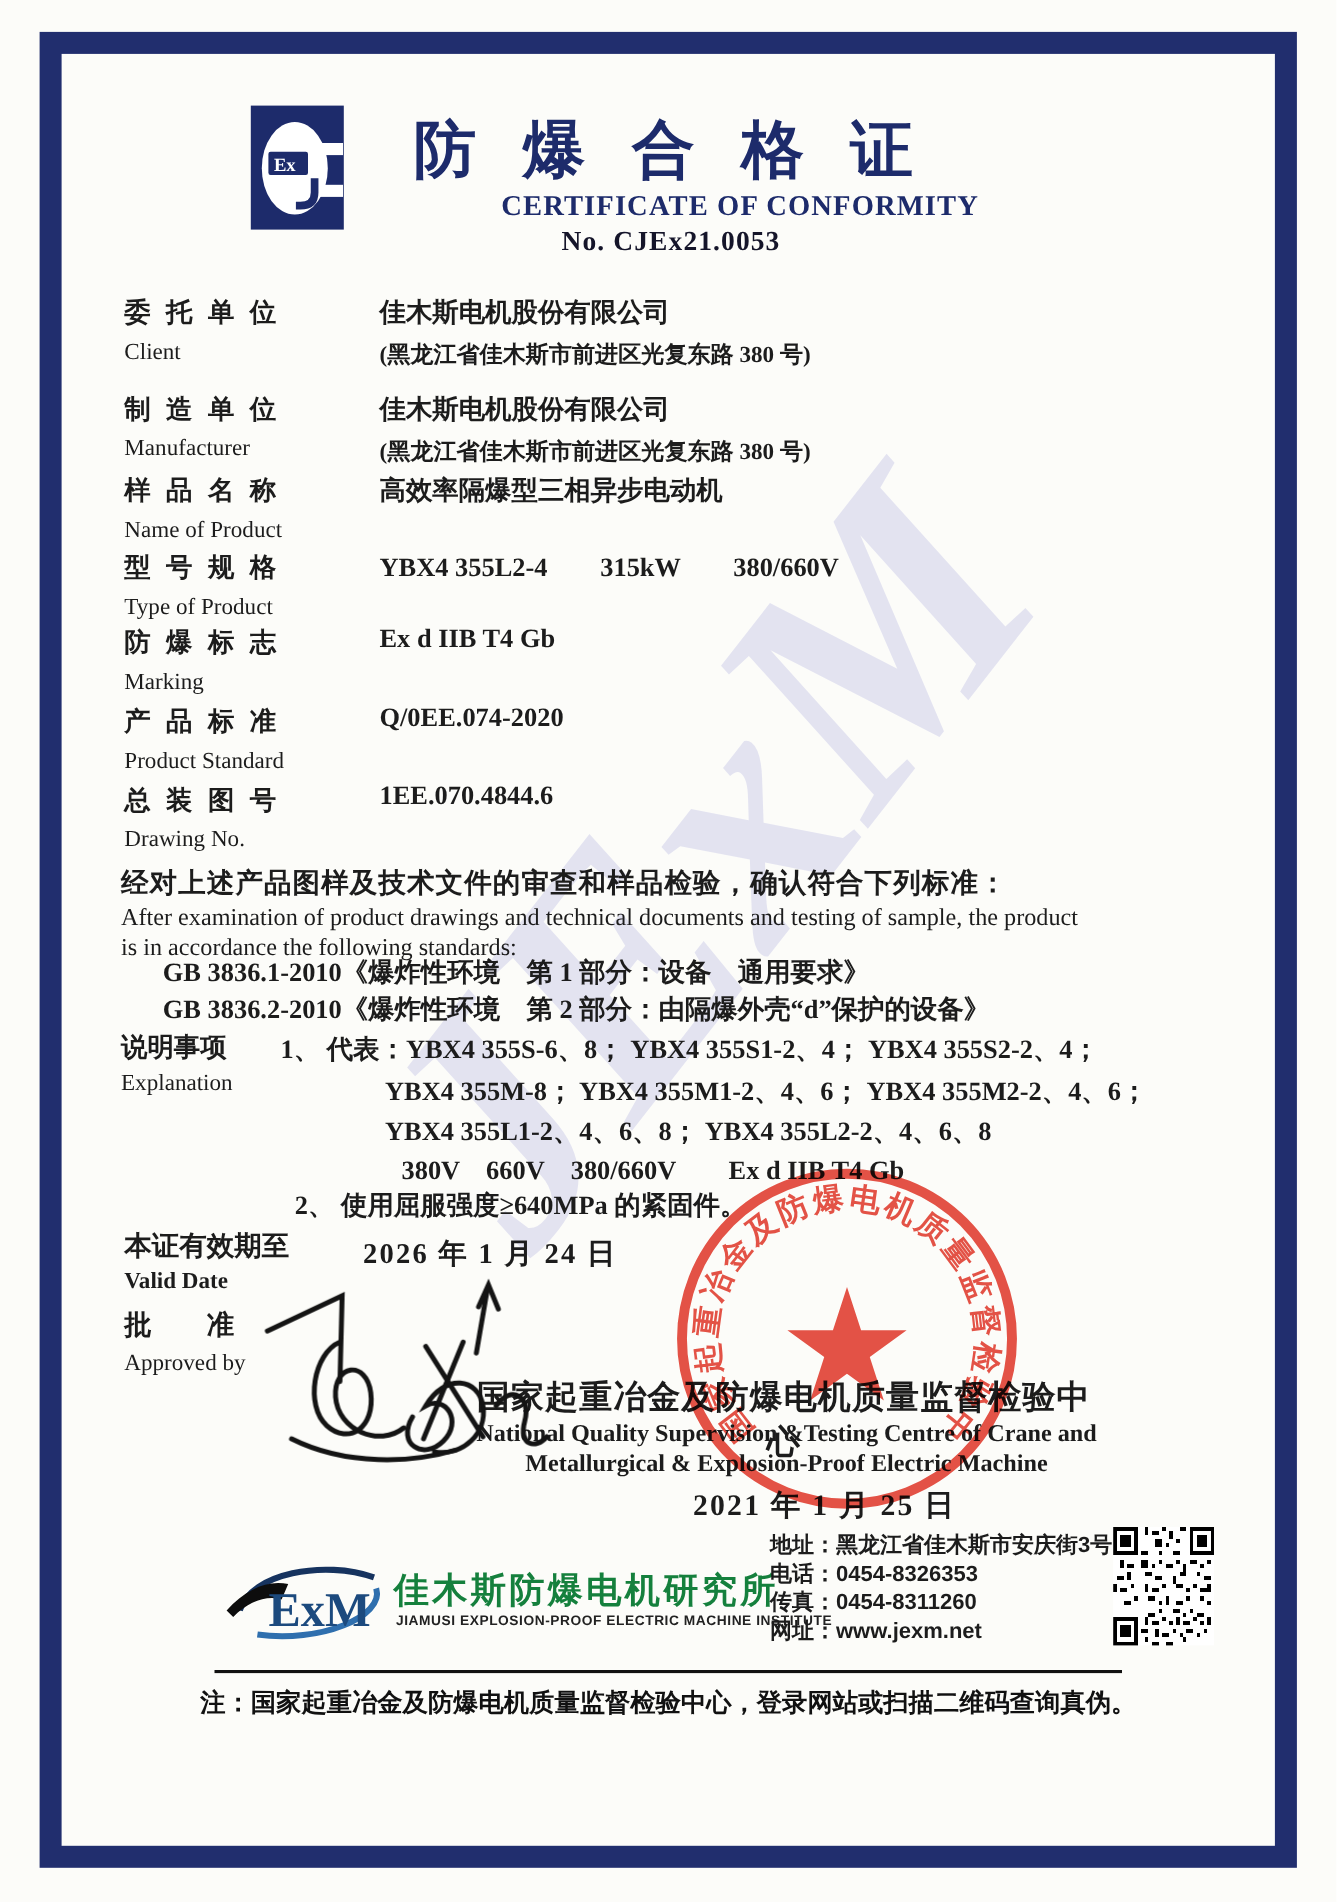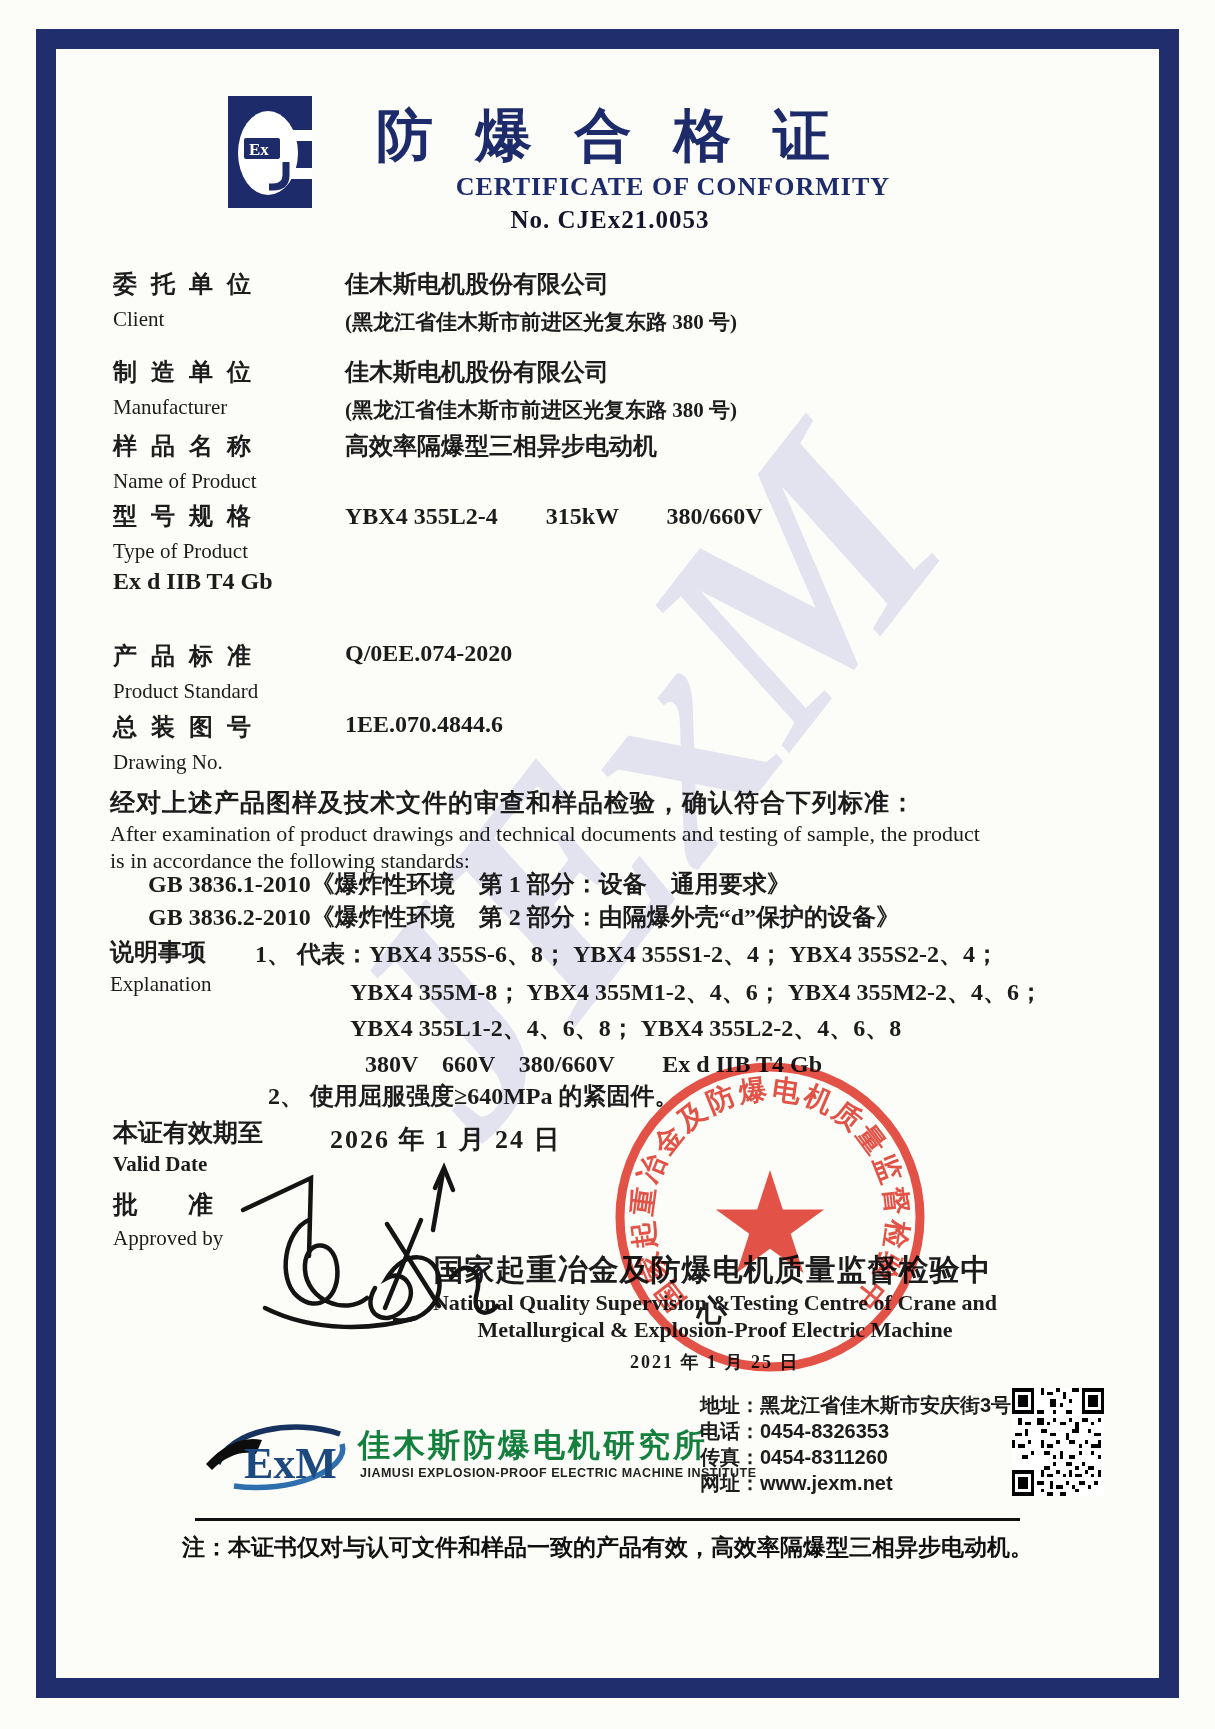--- a/index.html
+++ b/index.html
@@ -101,20 +101,24 @@
       <div class="lbl">
         <div class="lbl-cn">型 号 规 格</div>
         <div class="lbl-en">Type of Product</div>
       </div>
       <div class="val">
         <div class="val-main">YBX4 355L2-4　　315kW　　380/660V</div>
       </div>
     </div>
 
     <div class="row" style="top:568px">
+      <div class="lbl">
+        <div class="lbl-cn">防 爆 标 志</div>
+        <div class="lbl-en">Marking</div>
+      </div>
       <div class="val">
         <div class="val-main">Ex d IIB T4 Gb</div>
       </div>
     </div>
 
     <div class="row" style="top:640px">
       <div class="lbl">
         <div class="lbl-cn">产 品 标 准</div>
         <div class="lbl-en">Product Standard</div>
       </div>
@@ -166,21 +170,21 @@
         <path d="M208,72 L218,14"></path>
         <path d="M210,30 L219,10 L228,32"></path>
         <path d="M226,120 C240,100 258,112 252,134 C246,156 262,160 272,148"></path>
         <path d="M40,150 C90,175 150,172 190,160"></path>
       </g>
     </svg>
 
     <div class="abs org-cn">国家起重冶金及防爆电机质量监督检验中心</div>
     <div class="org-en" style="top:1290px">National Quality Supervision &amp;Testing Centre of Crane and</div>
     <div class="org-en" style="top:1317px">Metallurgical &amp; Explosion-Proof Electric Machine</div>
-    <div class="abs" style="left:630px;top:1350px;font-size:18px;font-weight:bold;letter-spacing:2px;">2021 年 1 月 25 日</div>
+    <div class="abs" style="left:630px;top:1350px;font-size:27px;font-weight:bold;letter-spacing:2px;">2021 年 1 月 25 日</div>
 
     <svg class="abs seal" width="324" height="324" viewBox="0 0 324 324">
       <defs>
         <path id="sealArc" d="M 78.6 245.4 A 118 118 0 1 1 245.4 245.4" fill="none"></path>
       </defs>
       <circle cx="162" cy="162" r="150" fill="none" stroke="#df3a2c" stroke-width="9"></circle>
       <text font-family="Liberation Serif, serif" font-size="28" font-weight="bold" fill="#df3a2c" letter-spacing="3">
         <textPath href="#sealArc" startOffset="0">国家起重冶金及防爆电机质量监督检验中心</textPath>
       </text>
       <polygon fill="#df3a2c" points="162,115 174.8,154.4 216.2,154.4 182.7,178.7 195.5,218.1 162,193.8 128.5,218.1 141.3,178.7 107.8,154.4 149.2,154.4"></polygon>
@@ -289,16 +293,16 @@
         <rect x="24" y="26" width="1" height="1"></rect>
           <rect x="26" y="25" width="1" height="1"></rect>
           <rect x="9" y="27" width="1" height="1"></rect>
         <rect x="11" y="28" width="2" height="1"></rect>
           <rect x="15" y="28" width="2" height="1"></rect>
           <rect x="20" y="27" width="1" height="1"></rect>
       </g>
     </svg>
 
     <div class="abs divider"></div>
-    <div class="abs sans note">注：本证书仅对与认可文件和样品一致的产品有效，高效率隔爆型三相异步电动机。</div>
+    <div class="abs sans note">注：国家起重冶金及防爆电机质量监督检验中心，登录网站或扫描二维码查询真伪。</div>
 
   </div>
 </div>
 
 </body></html>

